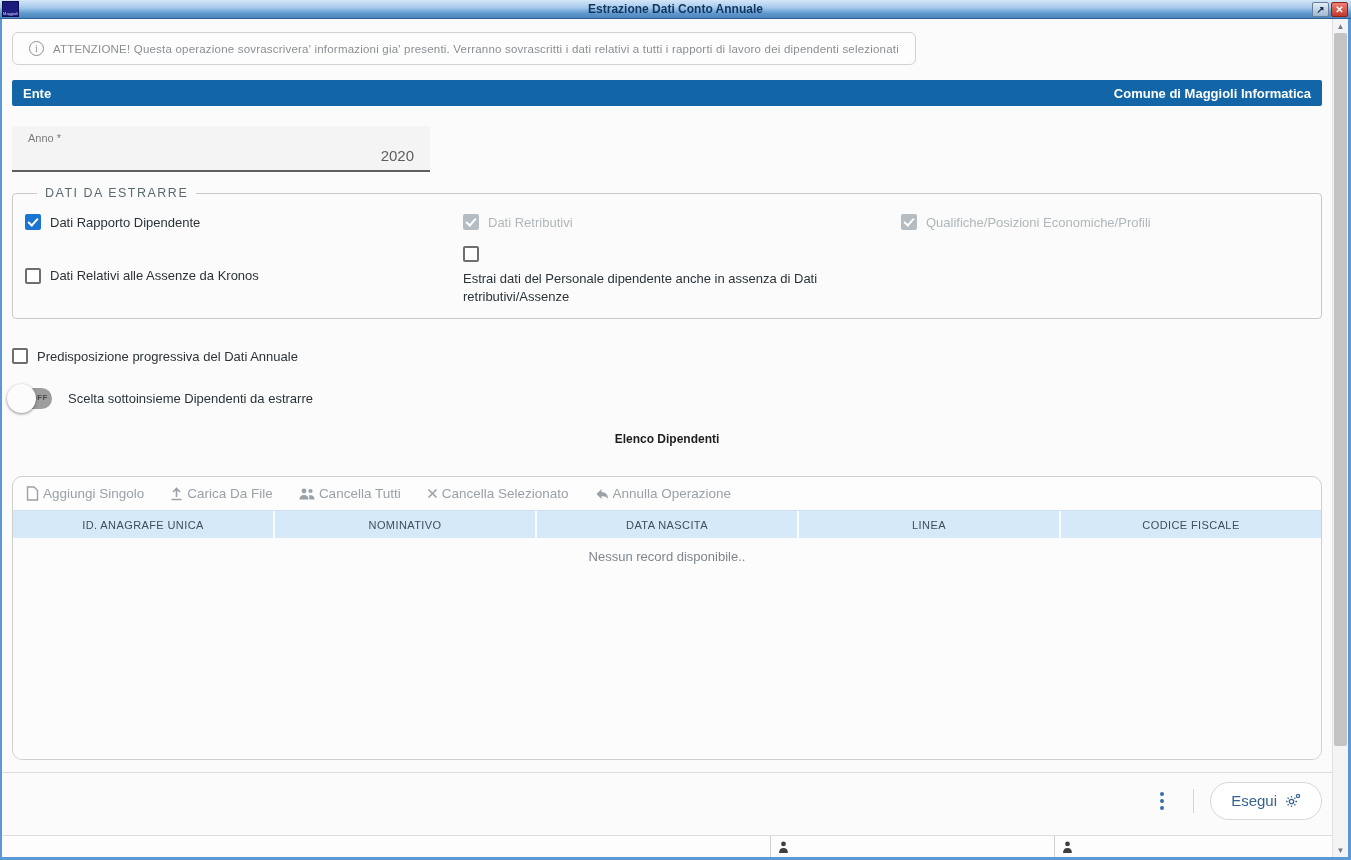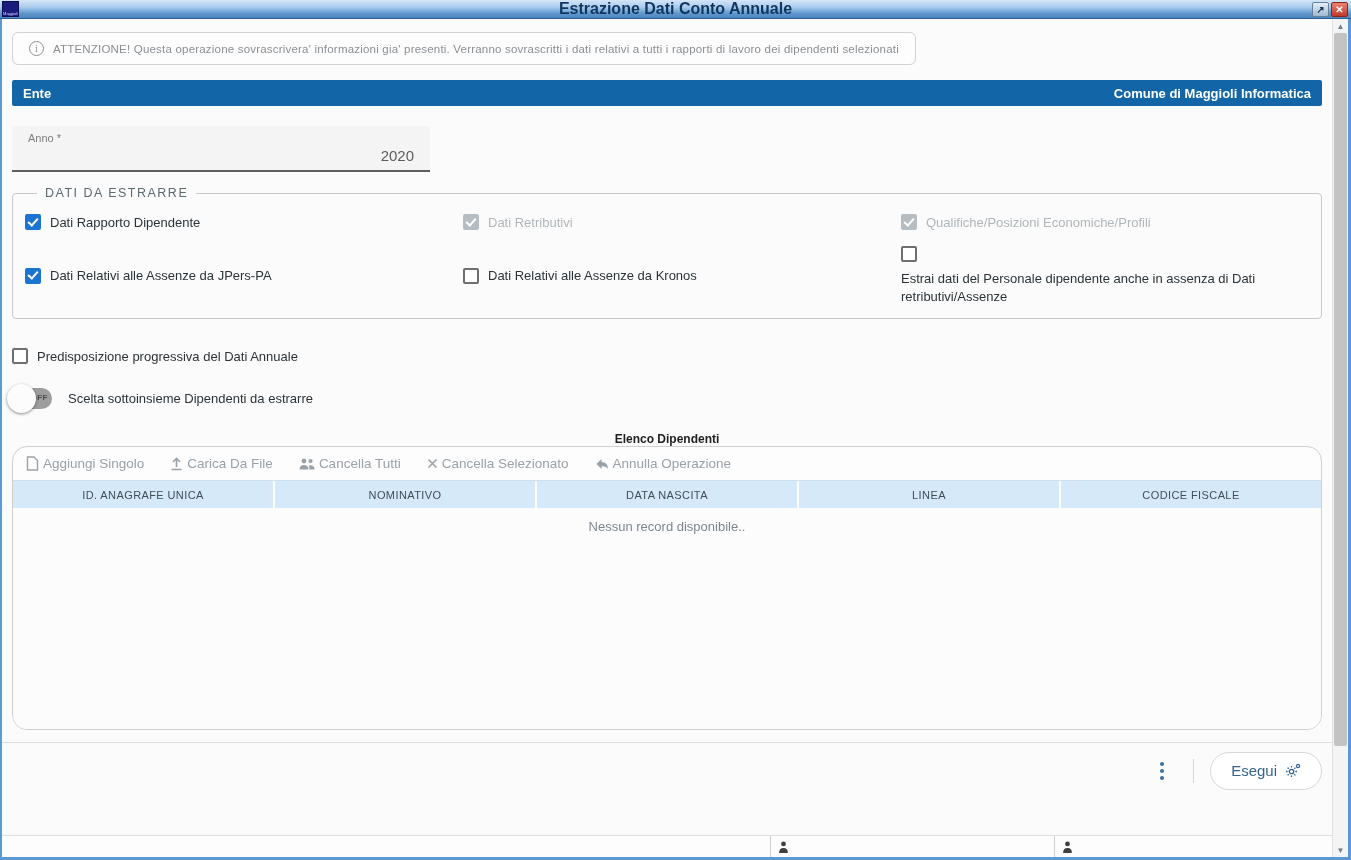--- a/index.html
+++ b/index.html
@@ -2,21 +2,21 @@
 <html><head>
 <meta charset="utf-8">
 <style>
   * { margin:0; padding:0; box-sizing:border-box; }
   html,body { font-family:"Liberation Sans", sans-serif; }
   .frame { width:1351px; height:860px; background:#5b99d6; position:relative; overflow:hidden; }
 
   
   .titlebar { height:19px; width:100%; background:linear-gradient(#d4e6f7 0%, #a9cbec 40%, #5e97cd 75%, #4c86bf 100%); border-bottom:1px solid #2d5f96; display:flex; align-items:center; position:relative; }
   .titlebar .logo { width:17px; height:16px; margin-left:2px; background:#1b1b7e; border:1px solid #0e0e52; color:#cfd3ff; font-size:4px; display:flex; align-items:flex-end; justify-content:center; overflow:hidden; }
-  .titlebar .title { position:absolute; left:0; right:0; text-align:center; font-size:16px; font-weight:bold; color:#10355f; }
+  .titlebar .title { position:absolute; left:0; right:0; text-align:center; font-size:12px; font-weight:bold; color:#10355f; }
   .win-btns { margin-left:auto; display:flex; gap:2px; margin-right:3px; z-index:2; }
   .win-btn { width:17px; height:15px; border-radius:2px; font-size:10px; font-weight:bold; display:flex; align-items:center; justify-content:center; cursor:pointer; }
   .btn-pop { background:linear-gradient(#e6eef6,#9fb8cf); border:1px solid #66809b; color:#17395c; }
   .btn-close { background:linear-gradient(#ea8374,#c0392b); border:1px solid #8e2317; color:#fff; }
 
   
   .bodyrow { display:flex; height:838px; margin:0 0 0 2px; }
   .content { width:1330px; background:#fbfbfb; position:relative; overflow:hidden; }
   .scrollbar { width:16px; background:#f4f4f4; border-left:1px solid #e0e0e0; display:flex; flex-direction:column; align-items:center; }
   .sb-arrow { height:14px; width:100%; color:#6f7a84; font-size:8px; display:flex; align-items:center; justify-content:center; cursor:pointer; }
@@ -53,21 +53,21 @@
 
   
   .pred { margin:29px 0 0 10px; }
   .toggle-row { margin:24px 0 0 10px; display:flex; align-items:center; gap:16px; cursor:pointer; }
   .toggle { width:40px; height:21px; border-radius:11px; background:#9d9d9d; position:relative; flex:0 0 auto; }
   .toggle .state { position:absolute; right:4px; top:5px; font-size:8px; color:#4c4c4c; font-weight:bold; letter-spacing:0.5px; }
   .toggle .knob { position:absolute; left:-5px; top:-4px; width:29px; height:29px; border-radius:50%; background:#fcfcfc; box-shadow:0 1px 3px rgba(0,0,0,.45); }
 
   
   .elenco-title { margin-top:23px; text-align:center; font-size:12px; font-weight:bold; color:#1f1f1f; }
-  .grid-box { margin:0 10px 0; border:1px solid #cfcfcf; border-radius:15px; height:284px; background:#fdfdfd; overflow:hidden; }
+  .grid-box { margin:30px 10px 0; border:1px solid #cfcfcf; border-radius:10px; height:284px; background:#fdfdfd; overflow:hidden; }
   .toolbar { height:33px; display:flex; align-items:center; gap:26px; padding:0 13px; }
   .tbtn { display:flex; align-items:center; gap:4px; font-size:13.5px; color:#9aa1a7; cursor:pointer; white-space:nowrap; }
   .tbtn svg { display:block; }
   .thead { height:28px; background:#d6e9f8; border-top:1px solid #cddff0; display:flex; }
   .th { flex:1; display:flex; align-items:center; justify-content:center; font-size:11px; color:#3f4e58; letter-spacing:0.4px; border-left:2px solid #fbfbfb; }
   .th:first-child { border-left:none; }
   .tbody { height:221px; background:#fcfcfc; }
   .empty { padding-top:11px; text-align:center; font-size:13px; color:#7d868e; }
 
   
@@ -125,24 +125,20 @@
             <span class="cb on"></span>
             <span class="cb-lab">Dati Rapporto Dipendente</span>
           </div>
           <div class="cb-row">
             <span class="cb on dis"></span>
             <span class="cb-lab dis">Dati Retributivi</span>
           </div>
           <div class="cb-row">
             <span class="cb on dis"></span>
             <span class="cb-lab dis">Qualifiche/Posizioni Economiche/Profili</span>
-          </div>
-          <div class="cb-row">
-            <span class="cb on"></span>
-            <span class="cb-lab">Dati Relativi alle Assenze da JPers-PA</span>
           </div>
           <div class="cb-row">
             <span class="cb off"></span>
             <span class="cb-lab">Dati Relativi alle Assenze da Kronos</span>
           </div>
           <div class="cb-col">
             <span class="cb off"></span>
             <span class="cb-lab">Estrai dati del Personale dipendente anche in assenza di Dati retributivi/Assenze</span>
           </div>
         </div>

